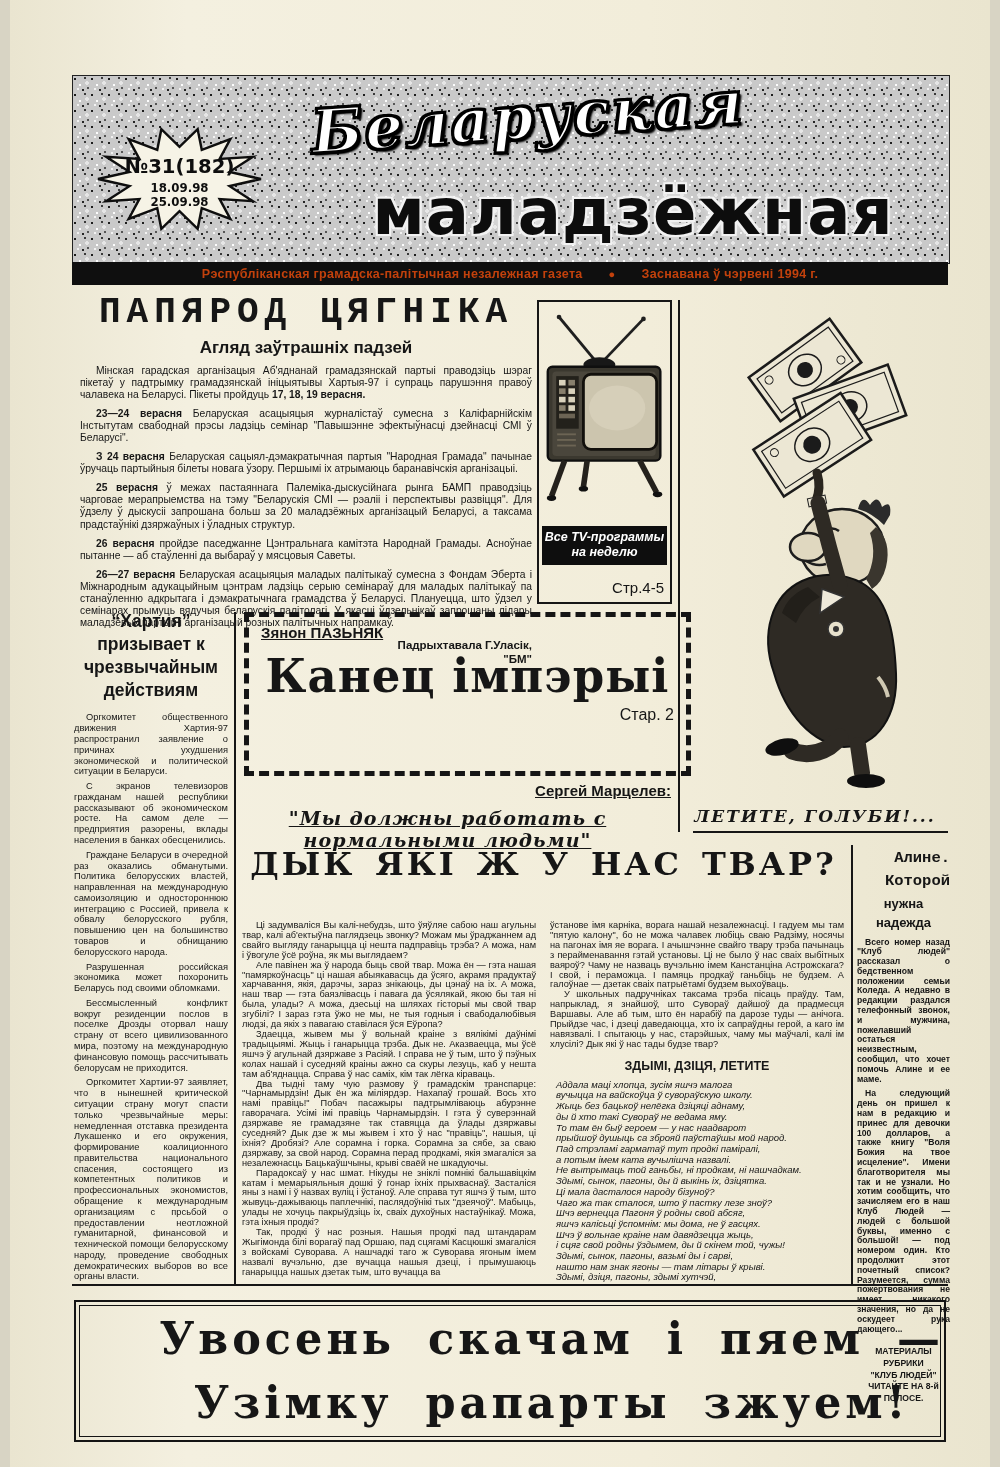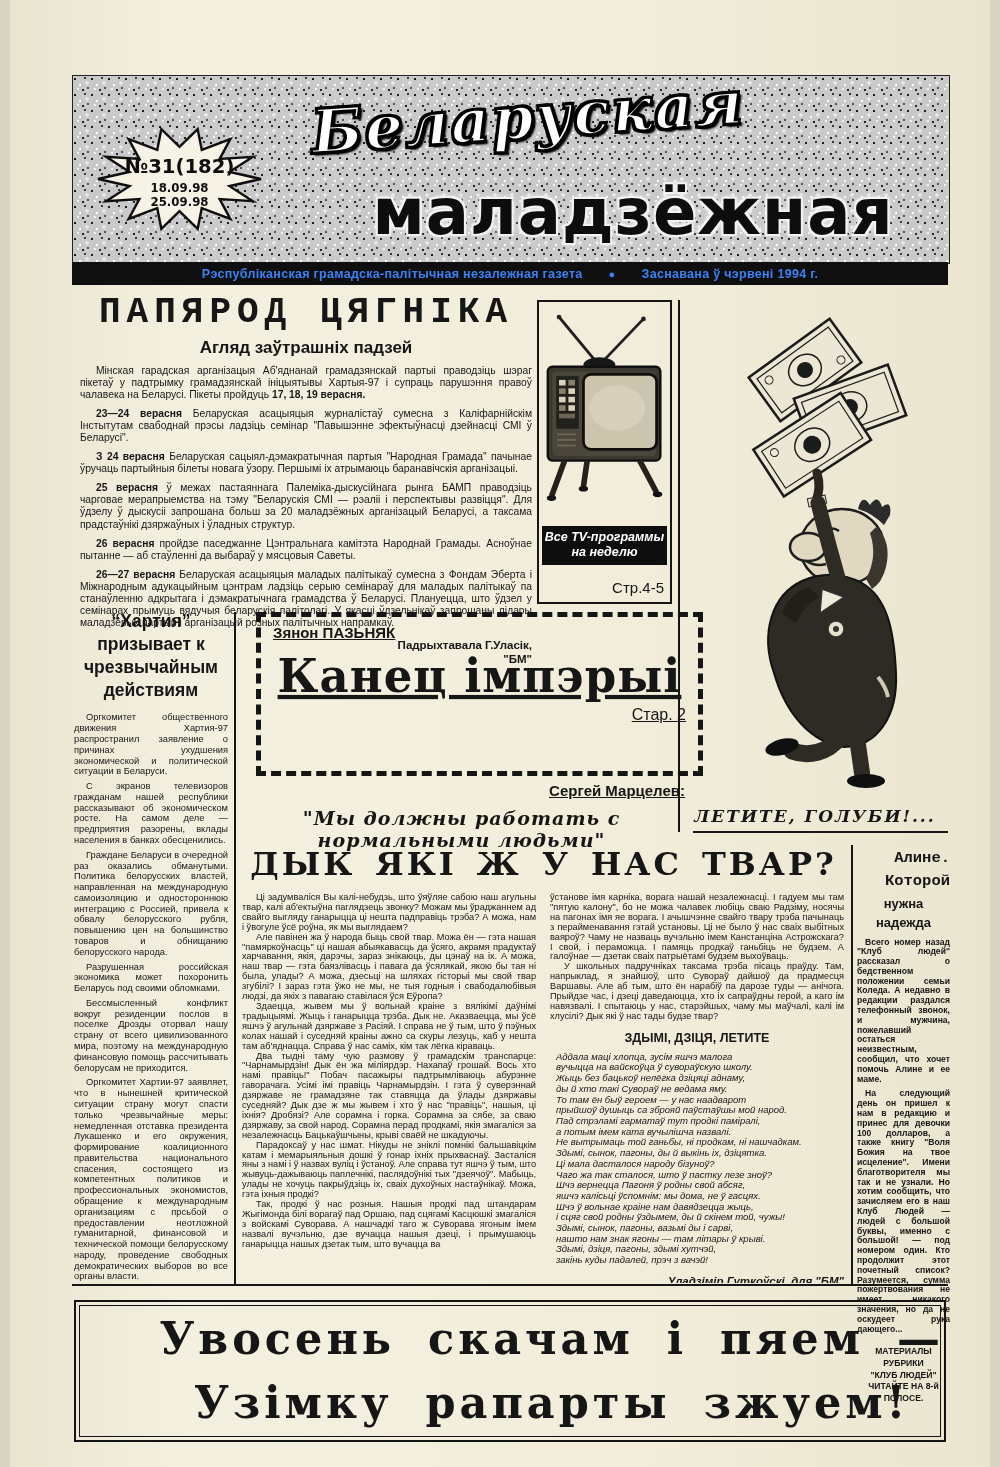--- a/index.html
+++ b/index.html
@@ -24,21 +24,21 @@
   #issue-burst svg{display:block;width:100%;height:100%;}
   #title-script{left:175px;top:6px;width:560px;text-align:center;
     font-family:"DejaVu Serif",serif;font-style:italic;font-weight:bold;font-size:60px;
     color:#fff;transform:rotate(-4deg);letter-spacing:2px;
     -webkit-text-stroke:2.5px #000;
     text-shadow:2px 2px 0 #000,-2px -2px 0 #000,2px -2px 0 #000,-2px 2px 0 #000,3px 3px 2px #000;}
   #title-black{left:248px;top:104px;width:624px;text-align:center;
     font-family:"DejaVu Sans",sans-serif;font-weight:800;font-size:64px;line-height:1;
     color:#0d0d0d;letter-spacing:1px;
     text-shadow:2px 2px 0 #f2f2f2,-2px 2px 0 #f2f2f2,2px -2px 0 #f2f2f2,-2px -2px 0 #f2f2f2,0 0 7px #fff;}
-  #black-bar{left:62px;top:262px;width:876px;height:23px;background:#0f0f0f;color:#3b82f6;
+  #black-bar{left:62px;top:262px;width:876px;height:23px;background:#0f0f0f;color:#c2410c;
     display:flex;align-items:center;justify-content:center;gap:26px;
     font-size:12.5px;font-weight:bold;letter-spacing:.3px;}
   #black-bar .bullet{font-size:11px;}
 
   
   #events{left:70px;top:292px;width:452px;}
   .ev-title{text-align:center;font-weight:800;font-size:36px;letter-spacing:6px;font-family:Liberation Mono, monospace;}
   .ev-sub{text-align:center;font-weight:bold;font-size:17px;margin-top:5px;}
   #events p{margin:7px 0 0;font-size:10.3px;line-height:1.17;text-align:justify;text-indent:16px;}
   #events .byline{margin-top:9px;text-align:right;font-weight:bold;font-size:11.5px;line-height:1.25;}
@@ -63,39 +63,39 @@
   #rule-hartia{left:224px;top:612px;width:2px;height:672px;}
   #rule-aline{left:841px;top:845px;width:2px;height:439px;}
   #rule-bottom{left:62px;top:1284px;width:876px;height:2px;}
 
   
   #hartia{left:64px;top:610px;width:154px;}
   #hartia .h-title{text-align:center;font-weight:bold;font-size:17.5px;line-height:1.32;margin-bottom:10px;}
   #hartia p{margin:4px 0 0;font-size:9.3px;line-height:1.16;text-align:justify;text-indent:12px;}
 
   
-  #empire{left:246px;top:612px;width:447px;height:164px;border:5px dashed #151515;box-sizing:border-box;padding:7px 12px;text-decoration:underline;}
+  #empire{left:234px;top:612px;width:447px;height:164px;border:5px dashed #151515;box-sizing:border-box;padding:7px 12px;}
   #empire .author{font-weight:bold;font-size:15px;text-decoration:underline;}
   #empire .e-title{text-align:center;font-family:"DejaVu Serif",serif;font-weight:800;font-size:45px;margin-top:8px;letter-spacing:1px;transform:scaleY(1.05);}
   #empire .pageref{text-align:right;font-size:16px;margin-top:4px;}
 
   
-  #marts{left:228px;top:782px;width:447px;}
+  #marts{left:214px;top:782px;width:447px;text-decoration:underline;}
   #marts .author{text-align:right;font-weight:bold;font-size:15px;}
   #marts .author span{text-decoration:underline;}
   #marts .quote{margin-top:8px;font-family:"DejaVu Serif",serif;font-style:italic;font-weight:bold;
     font-size:19px;letter-spacing:1px;text-align:center;}
   #marts .pageref{text-align:right;font-size:15px;margin-top:3px;}
 
   
   #face{left:232px;top:845px;width:603px;height:438px;overflow:hidden;}
   #face .f-title{text-align:center;font-family:"DejaVu Serif",serif;font-weight:bold;font-size:32px;
     letter-spacing:3px;word-spacing:6px;}
   #face .cols{display:flex;gap:14px;margin-top:10px;}
-  #face .col{width:294px;}
+  #face .col{width:294px;margin-top:28px;}
   #face p{margin:0;font-size:9.2px;line-height:9.9px;text-align:justify;text-indent:14px;}
   #face p.noindent{text-indent:0;}
   #face .poem-head{text-align:center;font-weight:bold;font-size:12.5px;margin:9px 0 7px;}
   #face .poem{font-style:italic;font-size:9.5px;line-height:10.7px;white-space:pre-line;padding-left:6px;}
   #face .poem-author{text-align:right;font-weight:bold;font-style:italic;font-size:11.5px;margin-top:9px;}
 
   
   #aline{left:847px;top:847px;width:93px;}
   #aline .t1{text-align:right;font-weight:800;font-size:15.5px;line-height:1.5;font-family:Liberation Mono, monospace;}
   #aline .t2{text-align:center;font-weight:800;font-size:13px;line-height:1.5;}

